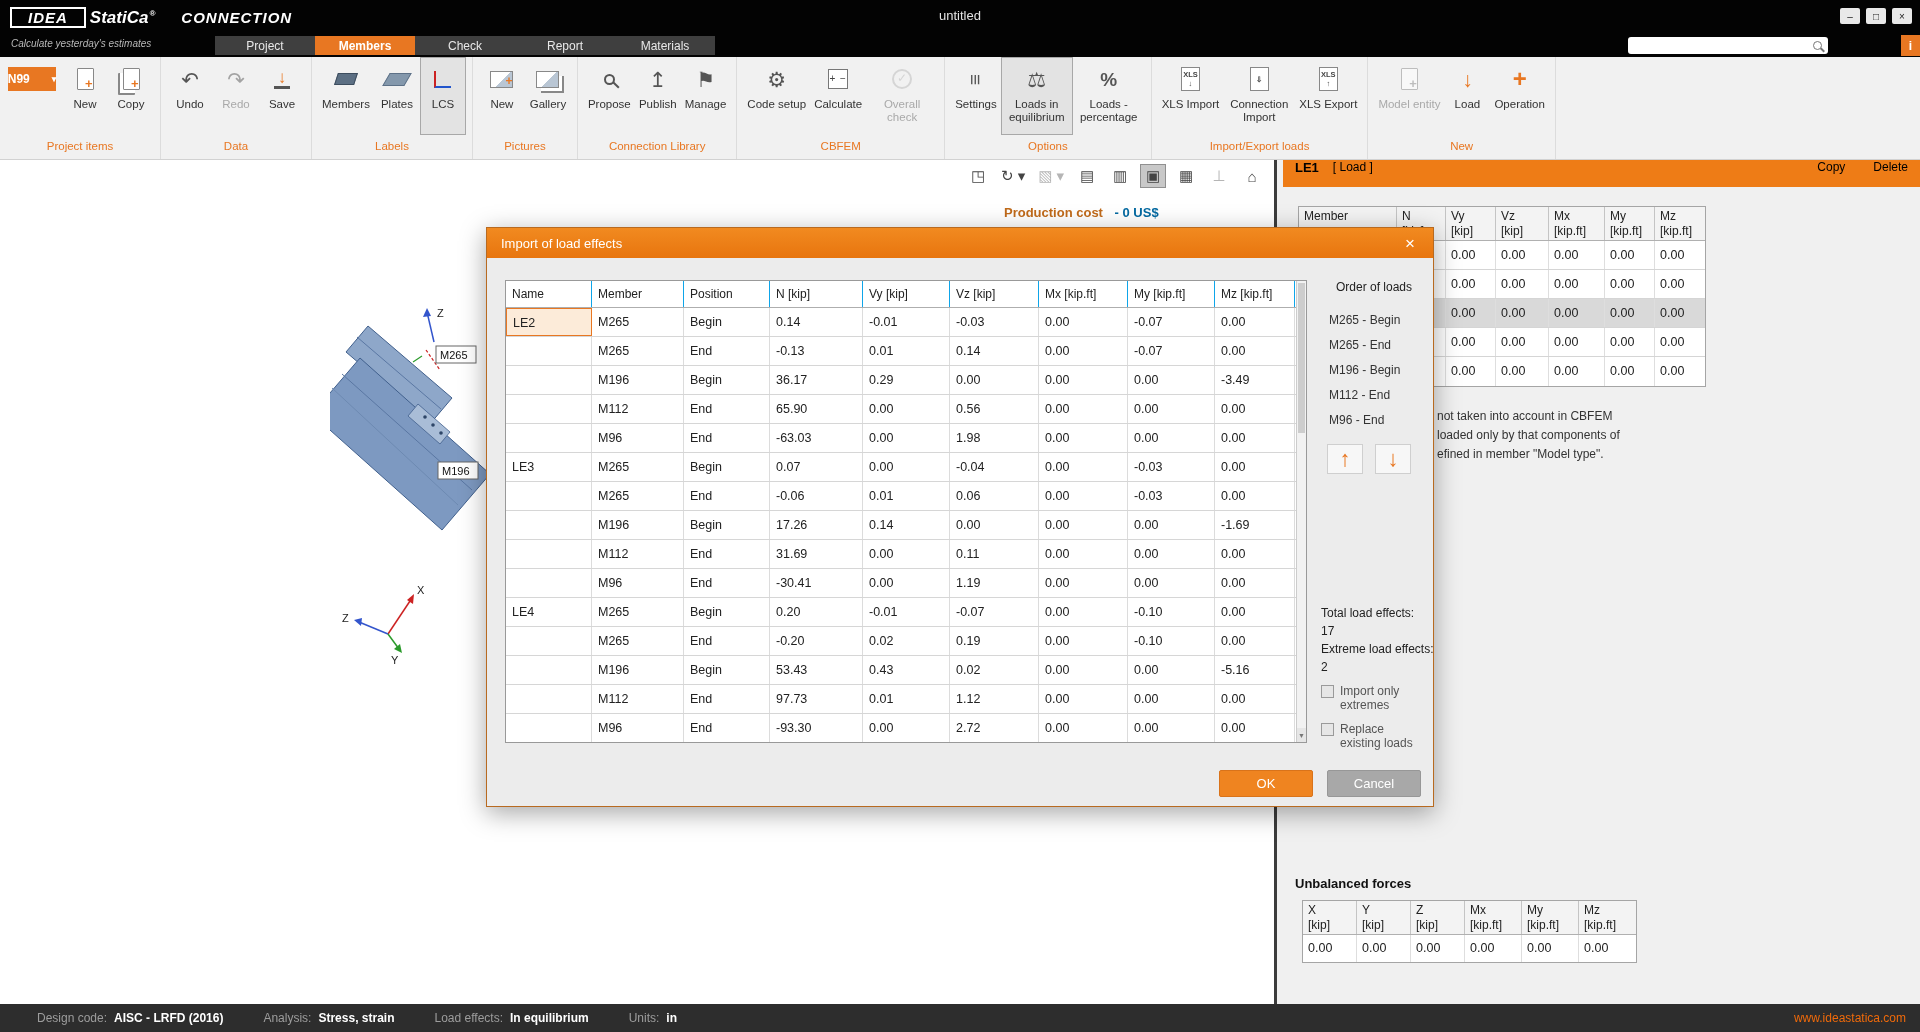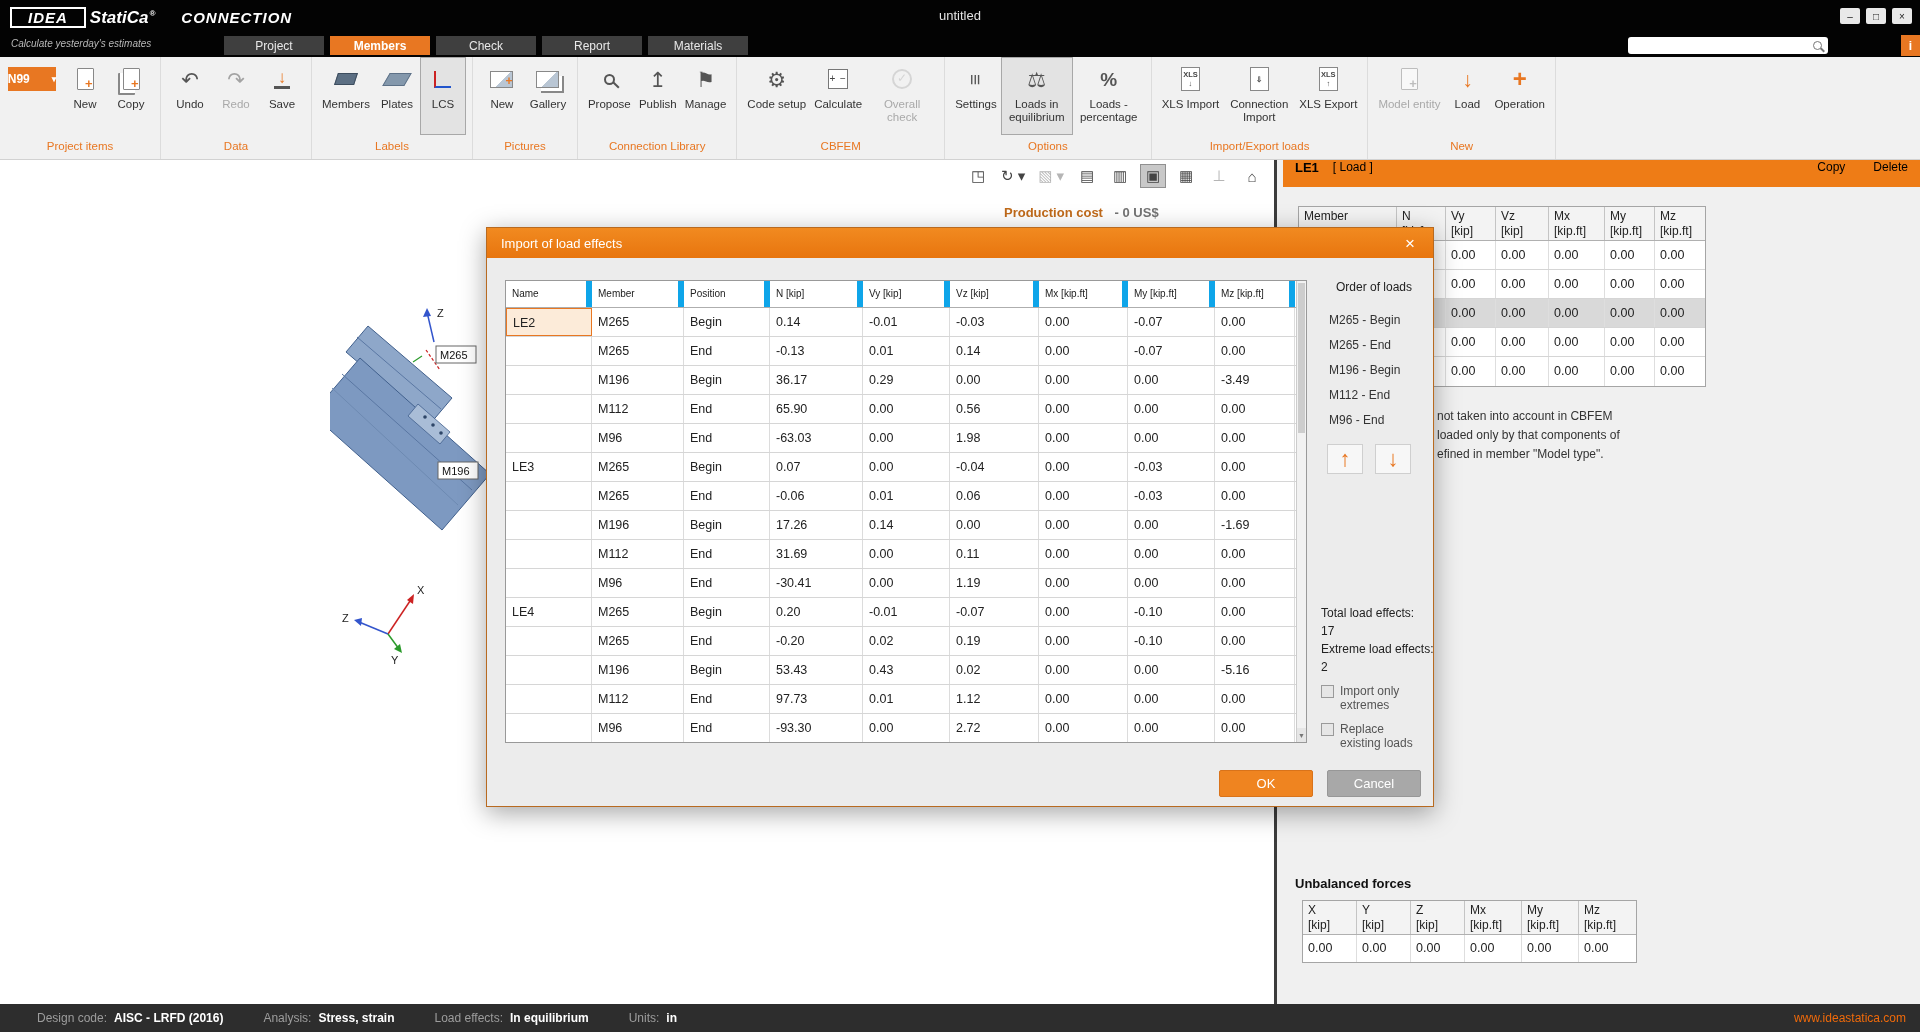--- a/index.html
+++ b/index.html
@@ -13,21 +13,21 @@
 .logo-statica{font-style:italic;font-weight:bold;font-size:17px;margin-left:4px}
 .logo-reg{font-size:8px;vertical-align:super;margin-left:1px}
 .appname{font-style:italic;font-weight:bold;font-size:15px;letter-spacing:1px;margin-left:26px}
 .doc-title{position:absolute;left:50%;transform:translateX(-50%);top:8px;color:#e3e3e3;font-size:13px}
 .win-controls{position:absolute;right:8px;top:8px;display:flex;gap:6px}
 .win-btn{width:20px;height:16px;background:#e9e9e9;color:#222;border-radius:2px;display:flex;align-items:center;justify-content:center;font-size:10px;cursor:default}
 
 
 .tabrow{position:absolute;left:0;top:34px;width:1920px;height:23px;background:#030303;z-index:5}
 .tagline{position:absolute;left:11px;top:4px;color:#b9b9b9;font-style:italic;font-size:10px}
-.tabs{position:absolute;left:224px;top:2px;display:flex;gap:6px}
+.tabs{position:absolute;left:215px;top:2px;display:flex;gap:0}
 .tab{width:100px;height:19px;background:#3f3f3f;color:#e8e8e8;font-size:12px;display:flex;align-items:center;justify-content:center}
 .tab.active{background:#e87722;color:#fff;font-weight:bold}
 .search{position:absolute;left:1628px;top:3px;width:200px;height:17px;background:#fff;border-radius:3px;display:flex;align-items:center;padding:0 6px}
 .search input{border:none;outline:none;flex:1;font-size:11px;background:transparent}
 .mag{position:relative;width:9px;height:9px;border:1px solid #777;border-radius:50%;flex:0 0 auto}
 .mag::after{content:"";position:absolute;width:5px;height:2px;background:#777;transform:rotate(45deg);right:-4px;bottom:-2px}
 .info-btn{position:absolute;left:1901px;top:1px;width:19px;height:21px;background:#e87722;color:#fff;font-weight:bold;font-size:12px;display:flex;align-items:center;justify-content:center}
 
 
 .ribbon{position:absolute;left:0;top:57px;width:1920px;height:103px;background:#f1f1f1;border-bottom:1px solid #d2d2d2;display:flex;z-index:4}
@@ -63,21 +63,21 @@
 
 .main{position:absolute;left:0;top:160px;width:1920px;height:844px}
 .viewport{position:absolute;left:0;top:0;width:1274px;height:844px;background:#fff;overflow:hidden}
 .splitter{position:absolute;left:1274px;top:0;width:3px;height:844px;background:#3c3c3c}
 .vtoolbar{position:absolute;left:958px;top:4px;display:flex;align-items:center}
 .vicon{min-width:26px;height:24px;display:flex;align-items:center;justify-content:center;font-size:15px;color:#444;margin-left:7px;border:1px solid transparent;white-space:nowrap;padding:0 2px}
 .vicon.pressed{background:#c8c8c8;border:1px solid #909090}
 .vicon.disabled{color:#b5b5b5}
 .prodcost{position:absolute;left:1004px;top:45px;font-size:13px;font-weight:bold;white-space:nowrap}
 .prodcost .pc-label{color:#c06a1a}
-.prodcost .pc-value{color:#737373;margin-left:8px}
+.prodcost .pc-value{color:#0369a1;margin-left:8px}
 .scene{position:absolute;left:330px;top:140px}
 
 
 .panel{position:absolute;left:1277px;top:0;width:643px;height:844px;background:#f0f0f0}
 .le-head{position:absolute;left:6px;top:0;right:0;height:27px;background:#ee7c16;color:#000000;display:flex;align-items:flex-start;padding:0 12px}
 .le-title{font-weight:bold;font-size:13px;margin-right:14px}
 .le-sub{font-size:12px}
 .le-links{margin-left:auto;display:flex;gap:28px;font-size:12px}
 .le-link{cursor:default}
 .ptable{position:absolute;left:21px;top:46px;background:#fff;border:1px solid #a5a5a5;width:408px}
@@ -100,21 +100,21 @@
 .uc{border-right:1px solid #dedede;padding:0 5px;font-size:12.5px;color:#222;line-height:26px}
 .uc:last-child{border-right:none}
 .uw1{width:54px}.uw2{width:54px}.uw3{width:54px}.uw4{width:57px}.uw5{width:57px}.uw6{width:56px}
 
 
 .dialog{position:absolute;left:486px;top:227px;width:948px;height:580px;background:#ececec;border:1px solid #b86a20;box-shadow:0 6px 24px rgba(0,0,0,.35);z-index:20}
 .dlg-title{position:absolute;left:0;top:0;right:0;height:30px;background:linear-gradient(#f18a20,#e8750e);color:#fff;font-size:13px;display:flex;align-items:center;padding:0 14px}
 .dlg-close{margin-left:auto;font-size:17px;line-height:1;cursor:default;padding:0 4px}
 .dtable{position:absolute;left:18px;top:52px;width:802px;height:463px;background:#fff;border:1px solid #999;overflow:hidden}
 .dhead{display:flex;height:27px;background:#fff;border-bottom:1px solid #aeaeae}
-.dhc{border-right:6px solid #0ea5e9;padding:0 6px;font-size:10px;color:#222;line-height:26px;overflow:hidden}
+.dhc{border-right:1px solid #0ea5e9;padding:0 6px;font-size:12px;color:#222;line-height:26px;overflow:hidden}
 .drow{display:flex;height:29px;border-bottom:1px solid #d6d6d6;background:#fff}
 .dc{border-right:1px solid #dcdcdc;padding:0 6px;font-size:12.5px;color:#222;line-height:28px;overflow:hidden}
 .dc.selcell{border:1px solid #e87722;background:#fcebd9}
 .dw1{width:86px}.dw2{width:92px}.dw3{width:86px}.dw4{width:93px}.dw5{width:87px}.dw6{width:89px}.dw7{width:89px}.dw8{width:87px}.dw9{width:80px}
 .vscroll{position:absolute;right:0;top:0;bottom:0;width:10px;background:#f2f2f2;border-left:1px solid #ccc}
 .vthumb{position:absolute;top:2px;left:1px;width:7px;height:150px;background:#cdcdcd}
 .varrow{position:absolute;bottom:0;left:0;width:9px;height:14px;font-size:7px;color:#777;display:flex;align-items:center;justify-content:center;background:#e6e6e6}
 .dside{position:absolute;left:834px;top:46px;width:106px;height:512px}
 .ord-title{position:absolute;left:0;top:6px;width:100%;text-align:center;font-size:12px;color:#222;white-space:nowrap}
 .ord-list{position:absolute;left:8px;top:34px;font-size:12px;color:#333;line-height:25px;white-space:nowrap}

